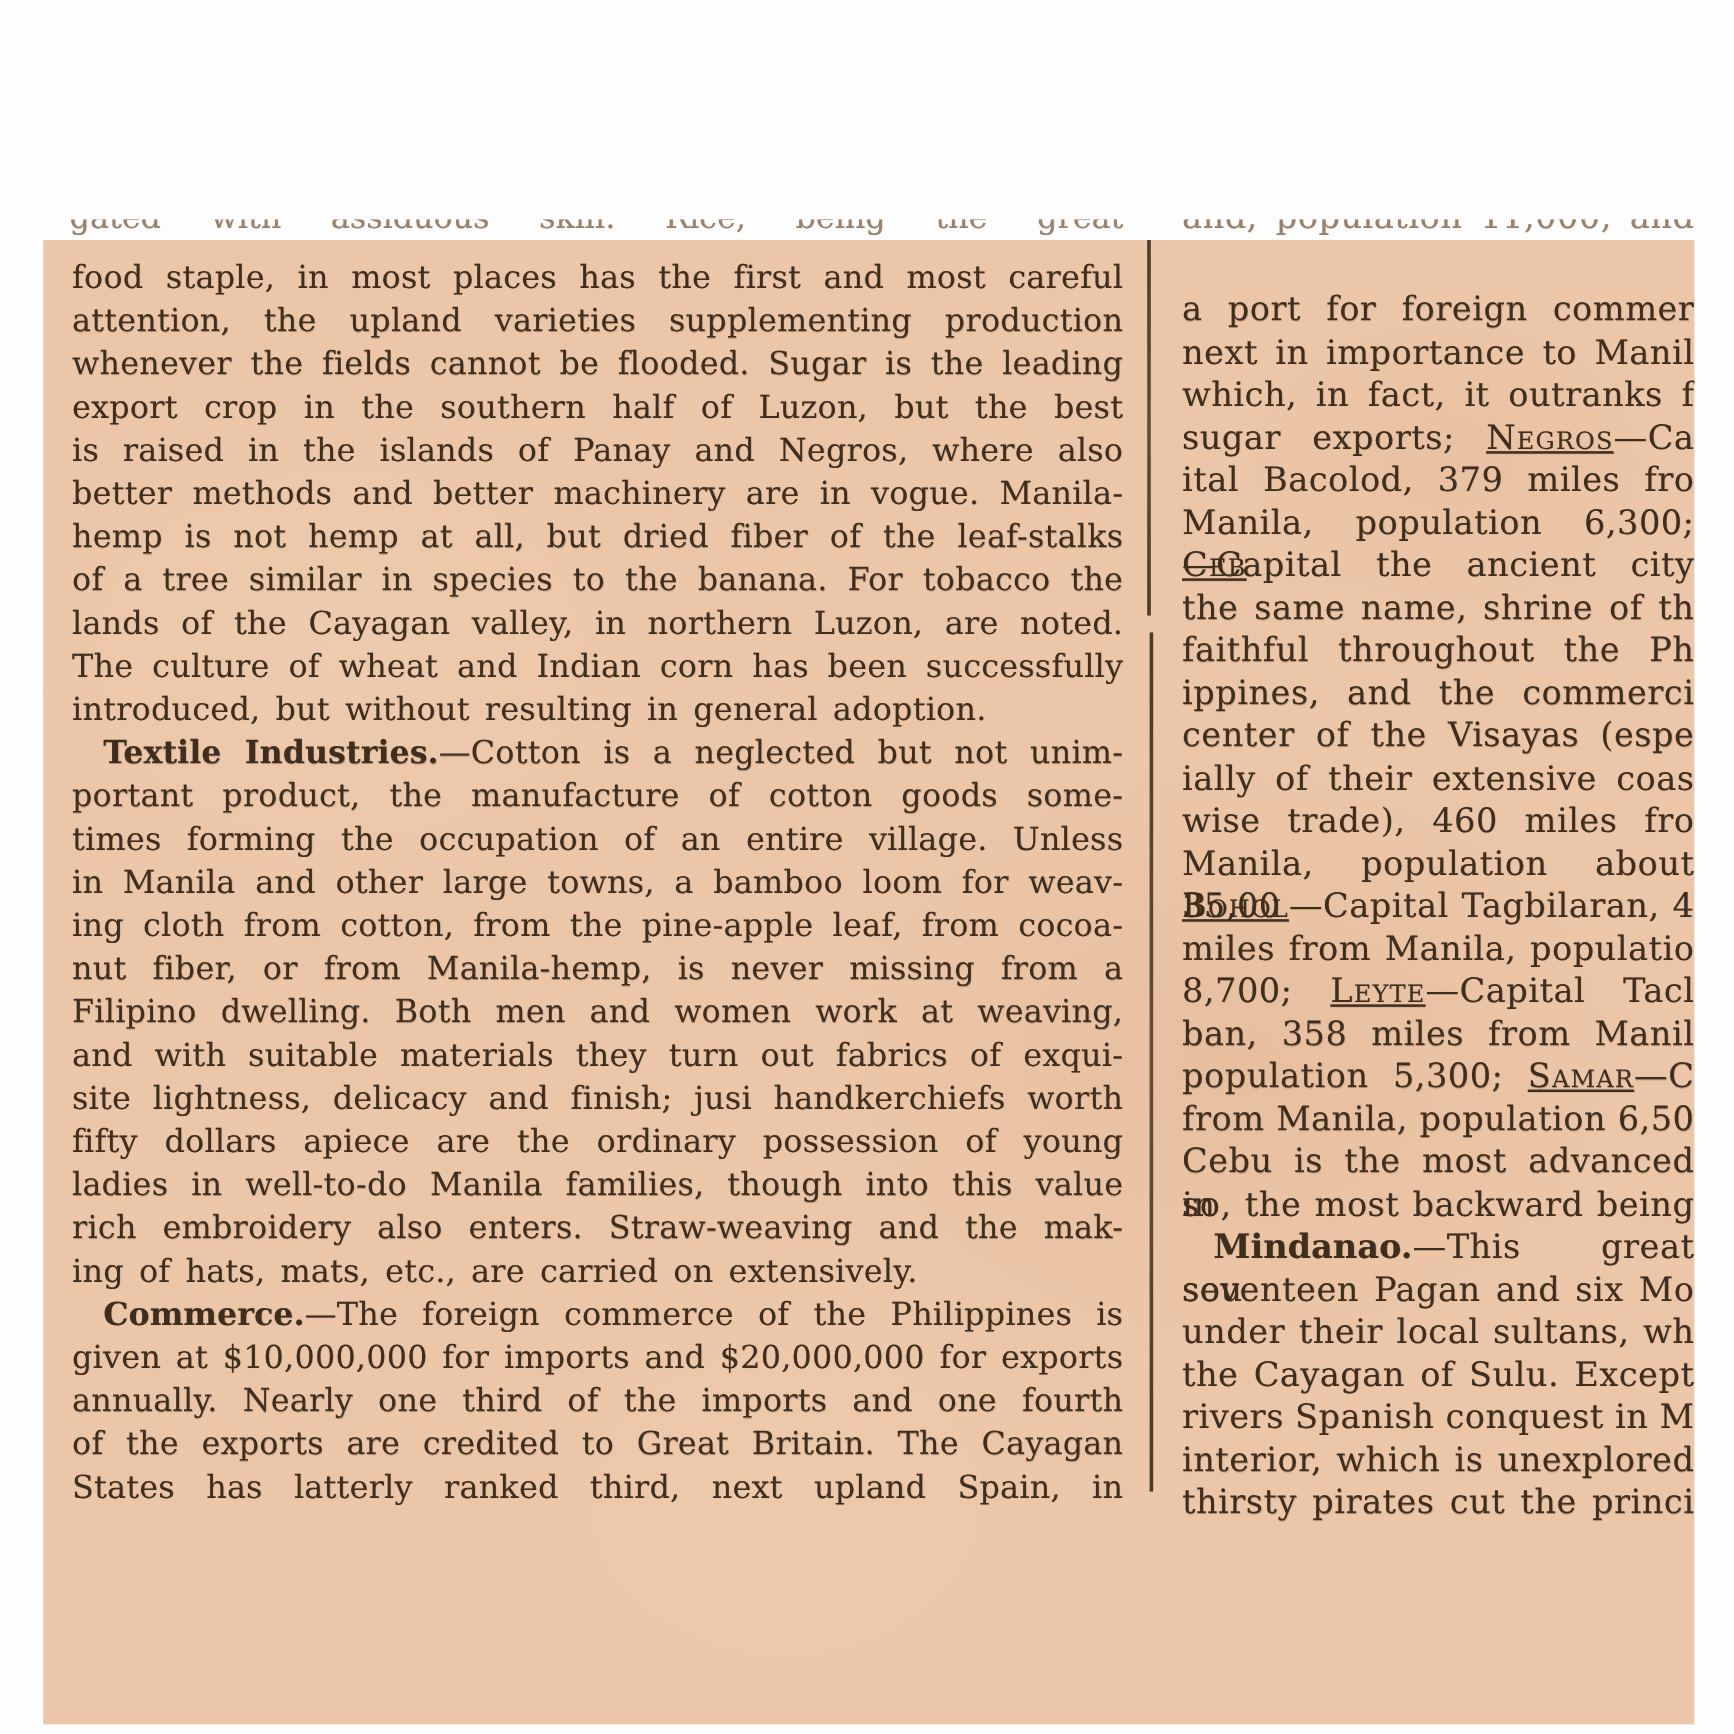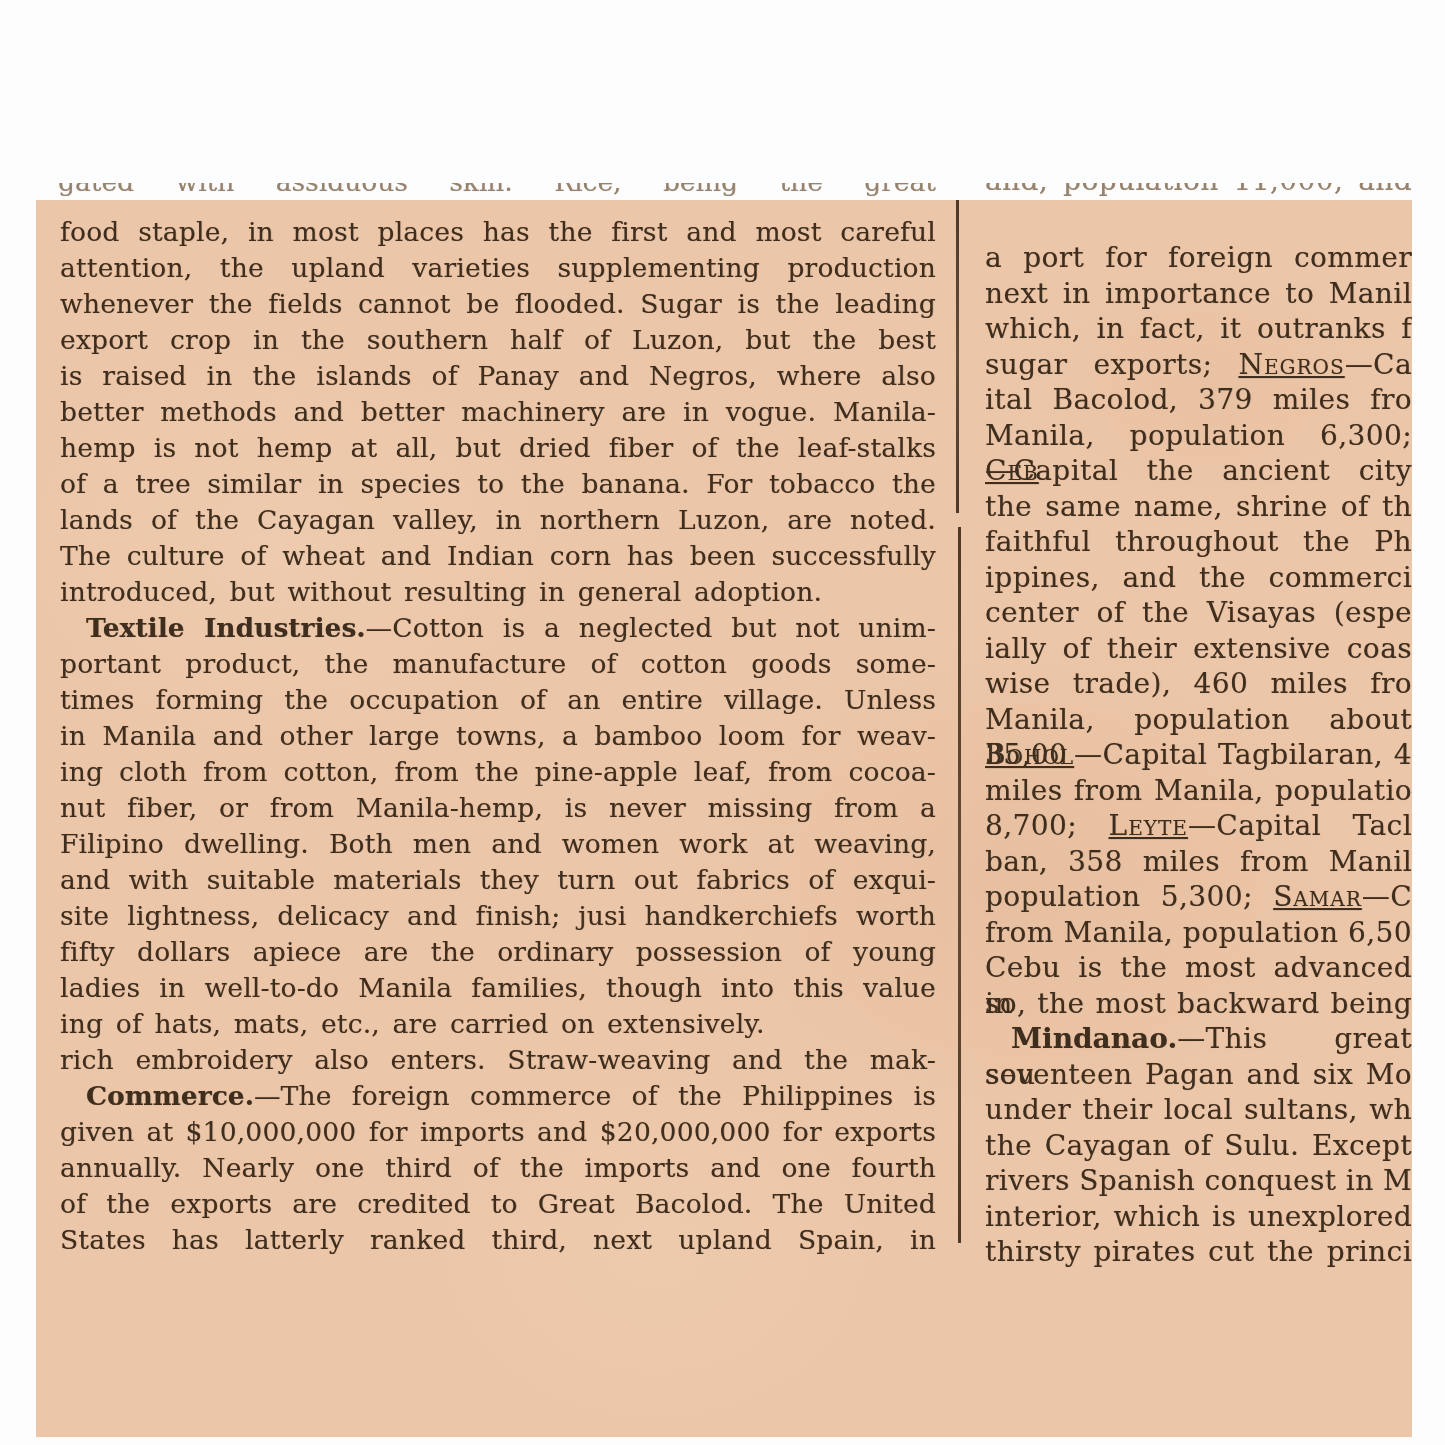--- a/index.html
+++ b/index.html
@@ -77,26 +77,26 @@
       <div class="line"><span>portant product, the manufacture of cotton goods some-</span></div>
       <div class="line"><span>times forming the occupation of an entire village.  Unless</span></div>
       <div class="line"><span>in Manila and other large towns, a bamboo loom for weav-</span></div>
       <div class="line"><span>ing cloth from cotton, from the pine-apple leaf, from cocoa-</span></div>
       <div class="line"><span>nut fiber, or from Manila-hemp, is never missing from a</span></div>
       <div class="line"><span>Filipino dwelling.  Both men and women work at weaving,</span></div>
       <div class="line"><span>and with suitable materials they turn out fabrics of exqui-</span></div>
       <div class="line"><span>site lightness, delicacy and finish; jusi handkerchiefs worth</span></div>
       <div class="line"><span>fifty dollars apiece are the ordinary possession of young</span></div>
       <div class="line"><span>ladies in well-to-do Manila families, though into this value</span></div>
+      <div class="line"><span>rich embroidery also enters.  Straw-weaving and the mak-</span></div>
       <div class="line end"><span>ing of hats, mats, etc., are carried on extensively.</span></div>
-      <div class="line"><span>rich embroidery also enters.  Straw-weaving and the mak-</span></div>
       <div class="line indent"><span class="bold">Commerce.</span><span>—The foreign commerce of the Philippines is</span></div>
       <div class="line"><span>given at $10,000,000 for imports and $20,000,000 for exports</span></div>
       <div class="line"><span>annually.  Nearly one third of the imports and one fourth</span></div>
-      <div class="line"><span>of the exports are credited to Great Bacolod.  The United</span></div>
+      <div class="line"><span>of the exports are credited to Great Britain.  The Cayagan</span></div>
       <div class="line"><span>States has latterly ranked third, next upland Spain, in</span></div>
     </div>
   <div class="divider seg1"></div>
   <div class="divider seg2"></div>
   <div class="col rightcol" id="right-col">
       <div class="line"><span>a port for foreign commer</span></div>
       <div class="line"><span>next in importance to Manil</span></div>
       <div class="line"><span>which, in fact, it outranks f</span></div>
       <div class="line"><span>sugar exports; </span><span class="sc">Negros</span><span>—Ca</span></div>
       <div class="line"><span>ital Bacolod, 379 miles fro</span></div>

